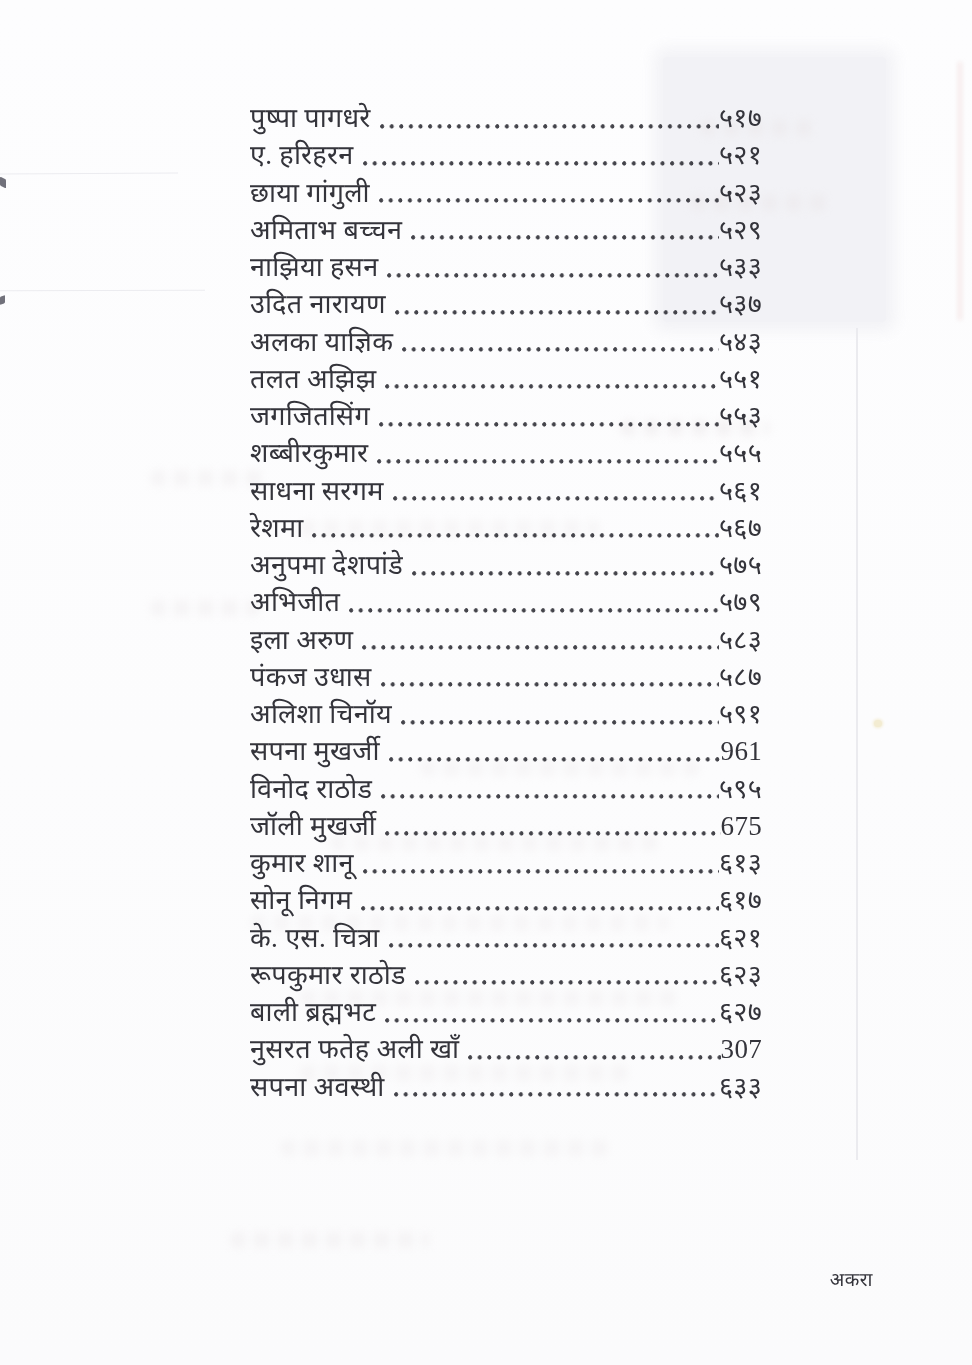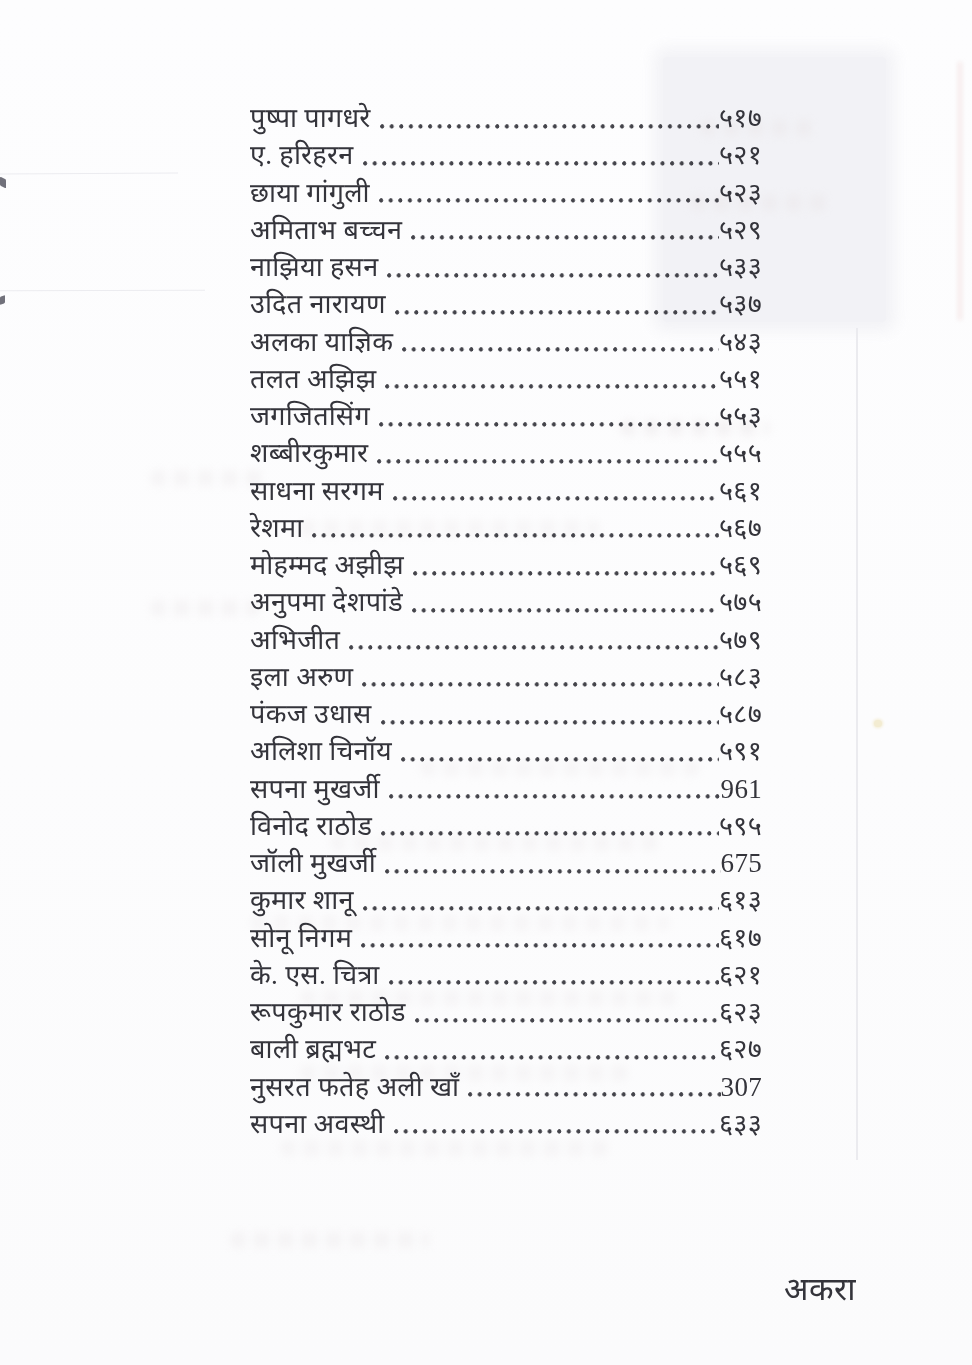--- a/index.html
+++ b/index.html
@@ -62,22 +62,22 @@
   .toc-name{padding-right:9px;}
   .leader{
     flex:1;height:33px;min-width:14px;
     background-image:radial-gradient(circle at 2.2px 2.2px,var(--ink,#34343b) 1.7px,rgba(0,0,0,0) 2.3px);
     background-size:9.6px 4.6px;
     background-repeat:repeat-x;
     background-position:left 0 bottom 7px;
     opacity:.92;
   }
   .footer-label{
-    position:absolute;right:116px;top:1266px;
-    font-size:32px;color:var(--ink,#34343b);letter-spacing:.5px;text-align:center;
+    position:absolute;right:99px;top:1266px;
+    font-size:19px;color:var(--ink,#34343b);letter-spacing:.5px;text-align:center;
   }
 </style>
 </head>
 <body>
 
 <div class="page">
 
   <div class="panel-shadow"></div>
   <div class="right-page-edge"></div>
   <div class="right-pink-sliver"></div>
@@ -156,25 +156,20 @@
     <span class="toc-name">साधना सरगम</span>
     <span class="leader"></span>
     <span class="toc-page">५६१</span>
   </div>
       <div class="toc-row">
     <span class="toc-name">रेशमा</span>
     <span class="leader"></span>
     <span class="toc-page">५६७</span>
   </div>
       <div class="toc-row">
-    <span class="toc-name">मोहम्मद अझीझ</span>
-    <span class="leader"></span>
-    <span class="toc-page">५६९</span>
-  </div>
-      <div class="toc-row">
     <span class="toc-name">अनुपमा देशपांडे</span>
     <span class="leader"></span>
     <span class="toc-page">५७५</span>
   </div>
       <div class="toc-row">
     <span class="toc-name">अभिजीत</span>
     <span class="leader"></span>
     <span class="toc-page">५७९</span>
   </div>
       <div class="toc-row">

